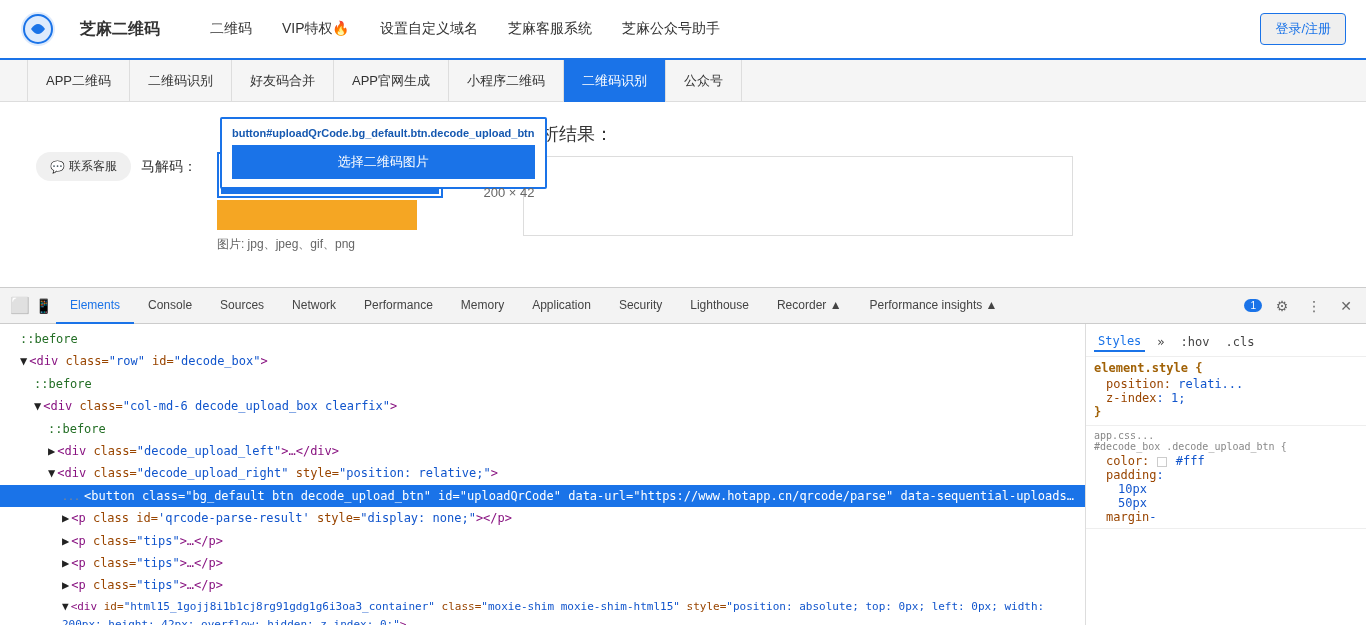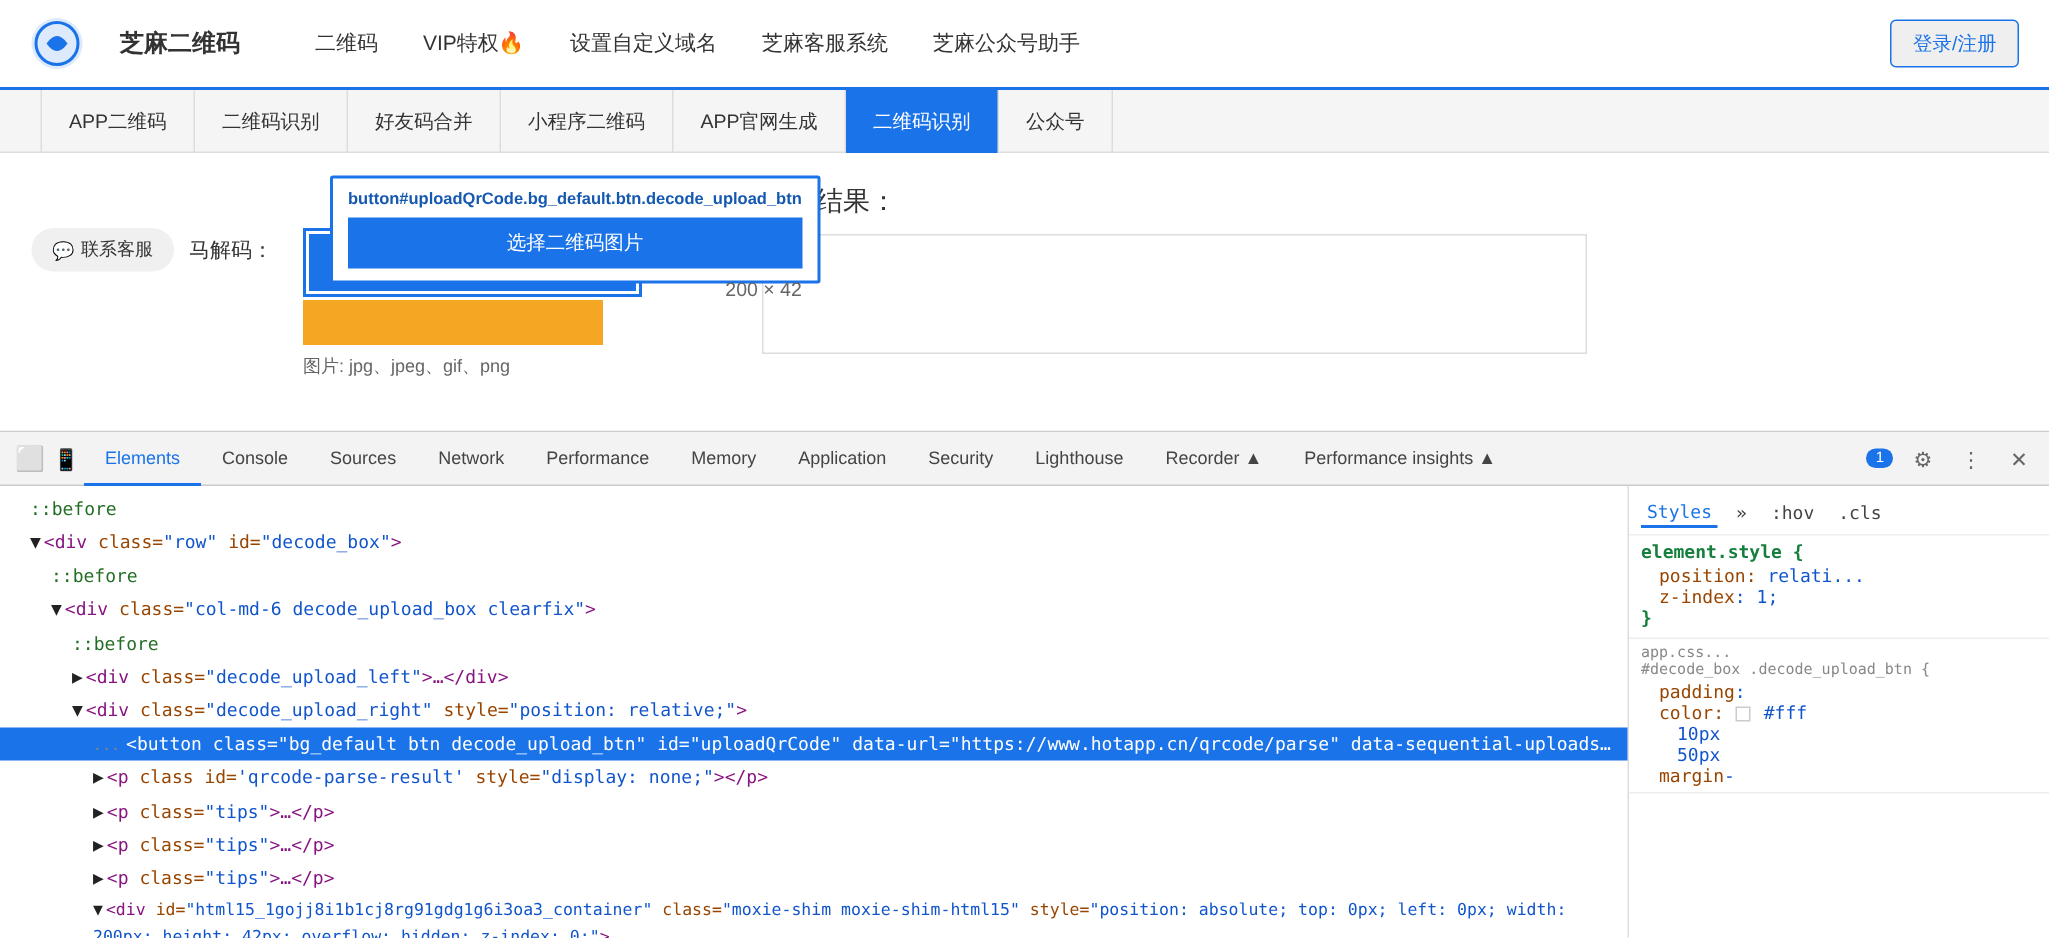--- a/index.html
+++ b/index.html
@@ -81,21 +81,21 @@
       background: #1a73e8;
       color: #fff;
     }
 
     
     .main-content {
       height: 185px;
       background: #fff;
       display: flex;
       align-items: flex-start;
-      padding: 20px 21px;
+      padding: 20px 36px;
       position: relative;
     }
 
     
     .tooltip-popup {
       position: absolute;
       top: 15px;
       left: 220px;
       background: #fff;
       border: 2px solid #1a73e8;
@@ -324,21 +324,21 @@
     }
     .styles-tab {
       cursor: pointer;
       padding: 2px 4px;
     }
     .styles-tab.active { color: #1a73e8; border-bottom: 2px solid #1a73e8; }
     .style-block {
       padding: 4px 8px;
       border-bottom: 1px solid #eee;
     }
-    .style-selector { color: #15803d; font-weight: bold; margin-bottom: 2px; }
+    .style-selector { color: #a16207; font-weight: bold; margin-bottom: 2px; }
     .style-prop { padding-left: 12px; color: #333; }
     .style-prop .prop-name { color: #994500; }
     .style-prop .prop-val { color: #1155cc; }
     .style-source { color: #888; font-size: 10px; margin-bottom: 2px; }
     .color-swatch {
       display: inline-block;
       width: 10px;
       height: 10px;
       border: 1px solid #ccc;
       vertical-align: middle;
@@ -364,22 +364,22 @@
     <span class="nav-link">芝麻客服系统</span>
     <span class="nav-link">芝麻公众号助手</span>
   </div>
   <button class="login-btn">登录/注册</button>
 </div>
 
 <div class="content-nav">
   <div class="content-nav-item">APP二维码</div>
   <div class="content-nav-item">二维码识别</div>
   <div class="content-nav-item">好友码合并</div>
+  <div class="content-nav-item">APP官网生成</div>
   <div class="content-nav-item">小程序二维码</div>
-  <div class="content-nav-item">APP官网生成</div>
   <div class="content-nav-item active">二维码识别</div>
   <div class="content-nav-item">公众号</div>
 </div>
 
 <div class="main-content">
 
   <div class="tooltip-popup">
     <div class="tooltip-title">button#uploadQrCode.bg_default.btn.decode_upload_btn</div>
     <span class="tooltip-size">200 × 42</span>
     <div class="tooltip-preview">选择二维码图片</div>
@@ -457,25 +457,25 @@
         <span class="styles-tab">.cls</span>
       </div>
       <div class="style-block">
         <div class="style-selector">element.style {</div>
         <div class="style-prop"><span class="prop-name">position:</span> <span class="prop-val">relati...</span></div>
         <div class="style-prop"><span class="prop-name">z-index</span><span class="prop-val">: 1;</span></div>
         <div class="style-selector">}</div>
       </div>
       <div class="style-block">
         <div class="style-source">app.css...<br>#decode_box .decode_upload_btn {</div>
-        <div class="style-prop"><span class="prop-name">padding</span><span class="prop-val">:</span></div>
         <div class="style-prop">
           <span class="prop-name">color:</span>
           <span class="color-swatch" style="background:#fff;"></span>
           <span class="prop-val">#fff</span>
         </div>
+        <div class="style-prop"><span class="prop-name">padding</span><span class="prop-val">:</span></div>
         <div class="style-prop" style="padding-left:24px;"><span class="prop-val">10px</span></div>
         <div class="style-prop" style="padding-left:24px;"><span class="prop-val">50px</span></div>
         <div class="style-prop"><span class="prop-name">margin</span><span class="prop-val">-</span></div>
       </div>
     </div>
   </div>
 </div>
 
 </body></html>

